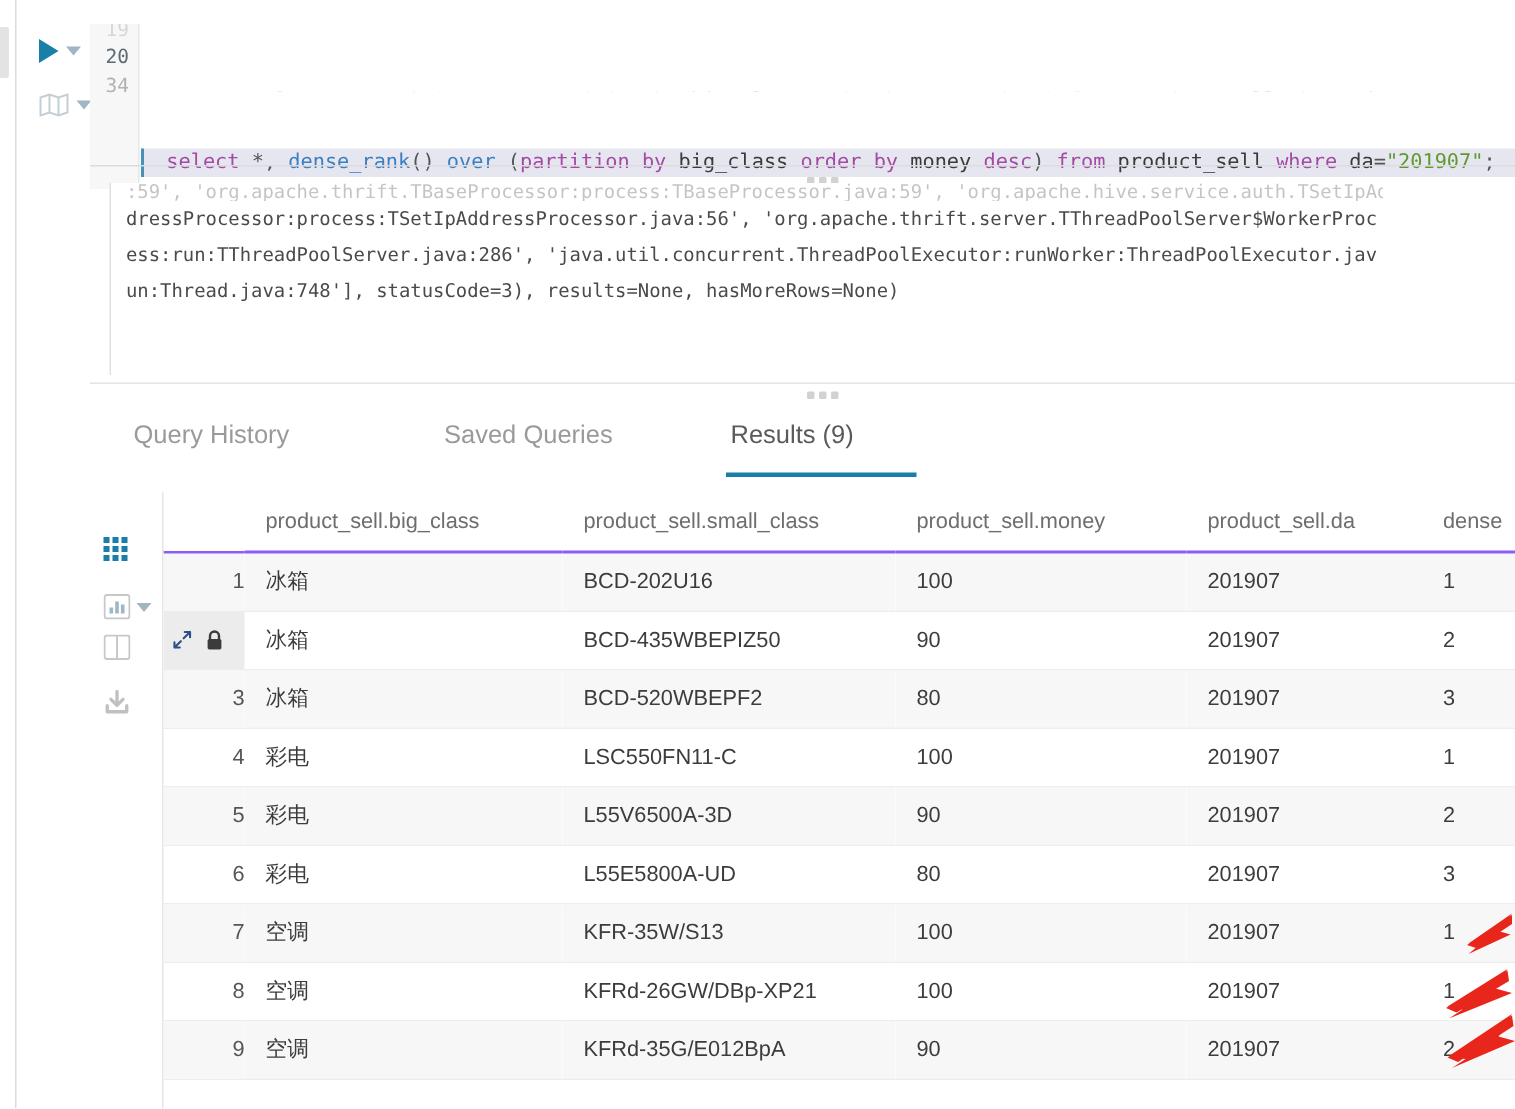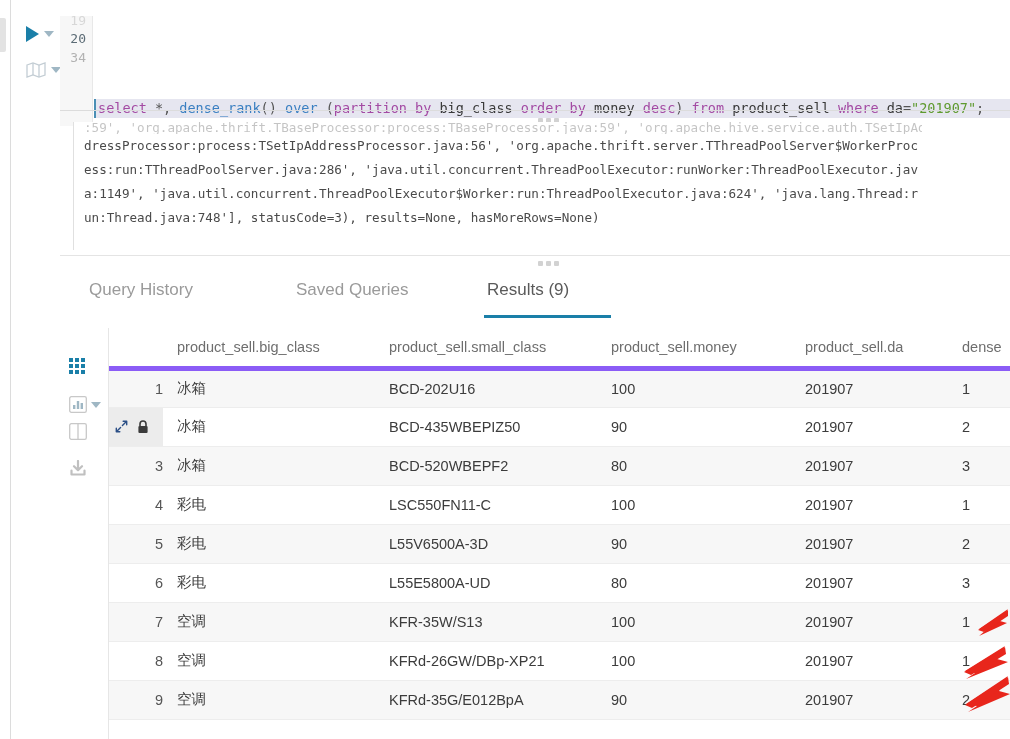--- a/index.html
+++ b/index.html
@@ -76,21 +76,21 @@
     height: 19px; line-height: 19px;
     text-align: right; padding-right: 6px;
     color: #b2b2b2; font-size: 13px;
   }
   .gutter .ln.active { color: #5b6b75; }
   .code {
     position: absolute; left: 34px; top: 0;
     width: 916px; height: 110px;
     white-space: pre;
   }
-  .code .line { height: 19px; line-height: 19px; padding-left: 4px; }
+  .code .line { height: 19px; line-height: 19px; padding-left: 4px; text-align: center; }
   .code .line.clip { margin-top: -6px; }
   .code .line.active {
     background: #e6e6f0;
     border-left: 2px solid #4a8fb5;
     padding-left: 2px;
   }
   .kw  { color: #a34aa3; }
   .fn  { color: #3a7fc1; }
   .id  { color: #3a3a3a; }
   .str { color: #5f9a2f; }
@@ -194,21 +194,21 @@
     table-layout: fixed;
   }
   table.res th {
     height: 40px;
     font-weight: normal;
     color: #6e6e6e;
     font-size: 14.5px;
     text-align: left;
     padding: 0 0 0 14px;
     background: #ffffff;
-    border-bottom: 5px solid #8b5cf6;
+    border-bottom: 2px solid #8b5cf6;
     white-space: nowrap;
     overflow: hidden;
   }
   table.res td {
     height: 39px;
     padding: 0 0 0 14px;
     border-bottom: 1px solid #ededed;
     white-space: nowrap;
     overflow: hidden;
   }
@@ -283,21 +283,20 @@
   <div class="drag-dots drag-a">
     <i></i>
       <i></i>
       <i></i>
   </div>
 
   <div class="logbox">
     <div class="lg first">:59', 'org.apache.thrift.TBaseProcessor:process:TBaseProcessor.java:59', 'org.apache.hive.service.auth.TSetIpAd</div>
     <div class="lg">dressProcessor:process:TSetIpAddressProcessor.java:56', 'org.apache.thrift.server.TThreadPoolServer$WorkerProc</div>
     <div class="lg">ess:run:TThreadPoolServer.java:286', 'java.util.concurrent.ThreadPoolExecutor:runWorker:ThreadPoolExecutor.jav</div>
-    <div class="lg">a:1149', 'java.util.concurrent.ThreadPoolExecutor$Worker:run:ThreadPoolExecutor.java:624', 'java.lang.Thread:r</div>
     <div class="lg">un:Thread.java:748'], statusCode=3), results=None, hasMoreRows=None)</div>
   </div>
 
   <div class="log-sep"></div>
   <div class="drag-dots drag-b">
     <i></i>
       <i></i>
       <i></i>
   </div>
 

